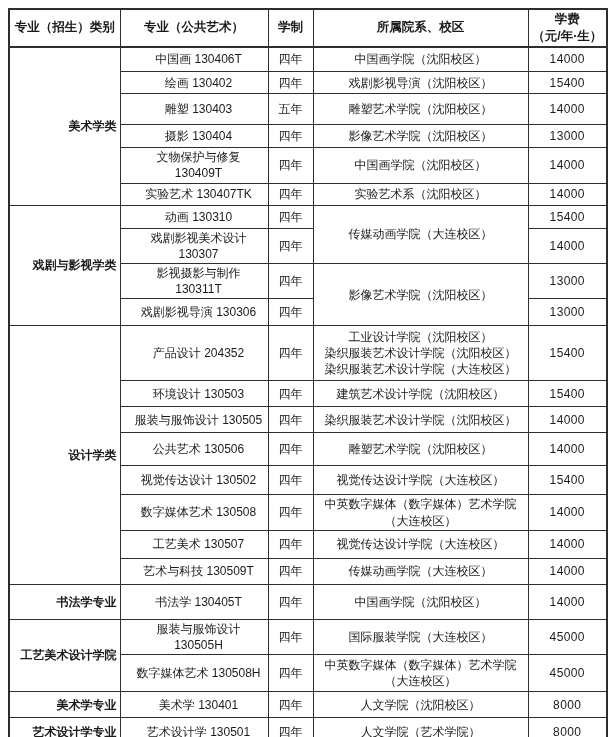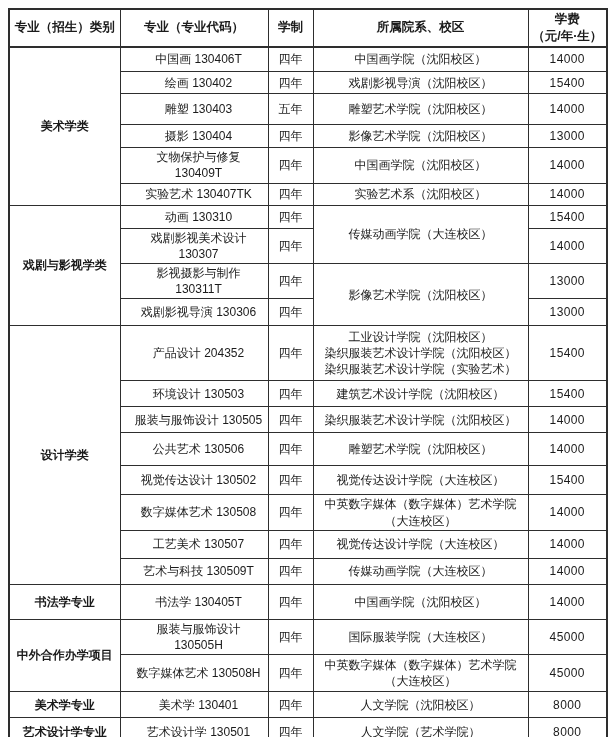--- a/index.html
+++ b/index.html
@@ -32,20 +32,21 @@
     overflow: hidden;
   }
   .fee-table th {
     font-weight: bold;
     font-size: 12.5px;
     border-bottom: 2px solid #2e2e2e;
     height: 30px;
   }
   .fee-table td.category {
     font-weight: bold;
+    text-align: right;
   }
   .fee-table td.major {
     text-align: center;
     padding-left: 12px;
   }
   .fee-table td.fee {
     letter-spacing: 0.4px;
     margin-top: 8px;
   }
 </style>
@@ -57,21 +58,21 @@
     <colgroup>
       <col style="width:111px">
         <col style="width:148px">
         <col style="width:45px">
         <col style="width:215px">
         <col style="width:79px">
     </colgroup>
     <thead>
       <tr>
         <th>专业（招生）类别</th>
-        <th>专业（专业代码）</th>
+        <th>专业（公共艺术）</th>
         <th>学制</th>
         <th>所属院系、校区</th>
         <th>学费
 （元/年·生）</th>
       </tr>
     </thead>
     <tbody>
       <tr style="height:25px">
         <td class="category" rowspan="6">美术学类</td>
         <td class="major">中国画 130406T</td>
@@ -133,21 +134,21 @@
         <td>四年</td>
         <td class="fee">13000</td>
       </tr>
 
       <tr style="height:55px">
         <td class="category" rowspan="8">设计学类</td>
         <td class="major">产品设计 204352</td>
         <td>四年</td>
         <td>工业设计学院（沈阳校区）
 染织服装艺术设计学院（沈阳校区）
-染织服装艺术设计学院（实验艺术）</td>
+染织服装艺术设计学院（大连校区）</td>
         <td class="fee">15400</td>
       </tr>
       <tr style="height:26px">
         <td class="major">环境设计 130503</td>
         <td>四年</td>
         <td>建筑艺术设计学院（沈阳校区）</td>
         <td class="fee">15400</td>
       </tr>
       <tr style="height:26px">
         <td class="major">服装与服饰设计 130505</td>
@@ -189,21 +190,21 @@
 
       <tr style="height:35px">
         <td class="category">书法学专业</td>
         <td class="major">书法学 130405T</td>
         <td>四年</td>
         <td>中国画学院（沈阳校区）</td>
         <td class="fee">14000</td>
       </tr>
 
       <tr style="height:28px">
-        <td class="category" rowspan="2">中外合作办学项目</td>
+        <td class="category" rowspan="2">工艺美术设计学院</td>
         <td class="major">服装与服饰设计 130505H</td>
         <td>四年</td>
         <td>国际服装学院（大连校区）</td>
         <td class="fee">45000</td>
       </tr>
       <tr style="height:37px">
         <td class="major">数字媒体艺术 130508H</td>
         <td>四年</td>
         <td>中英数字媒体（数字媒体）艺术学院
 （大连校区）</td>

